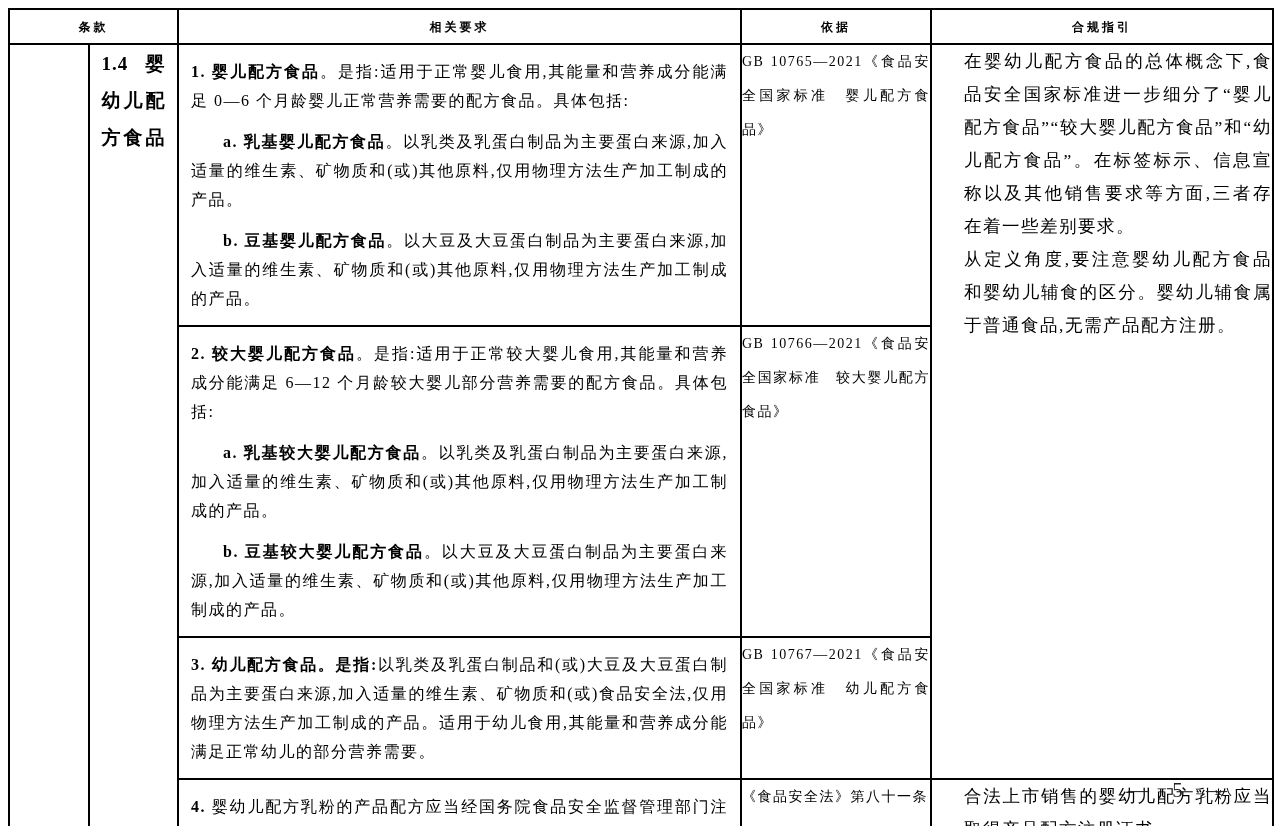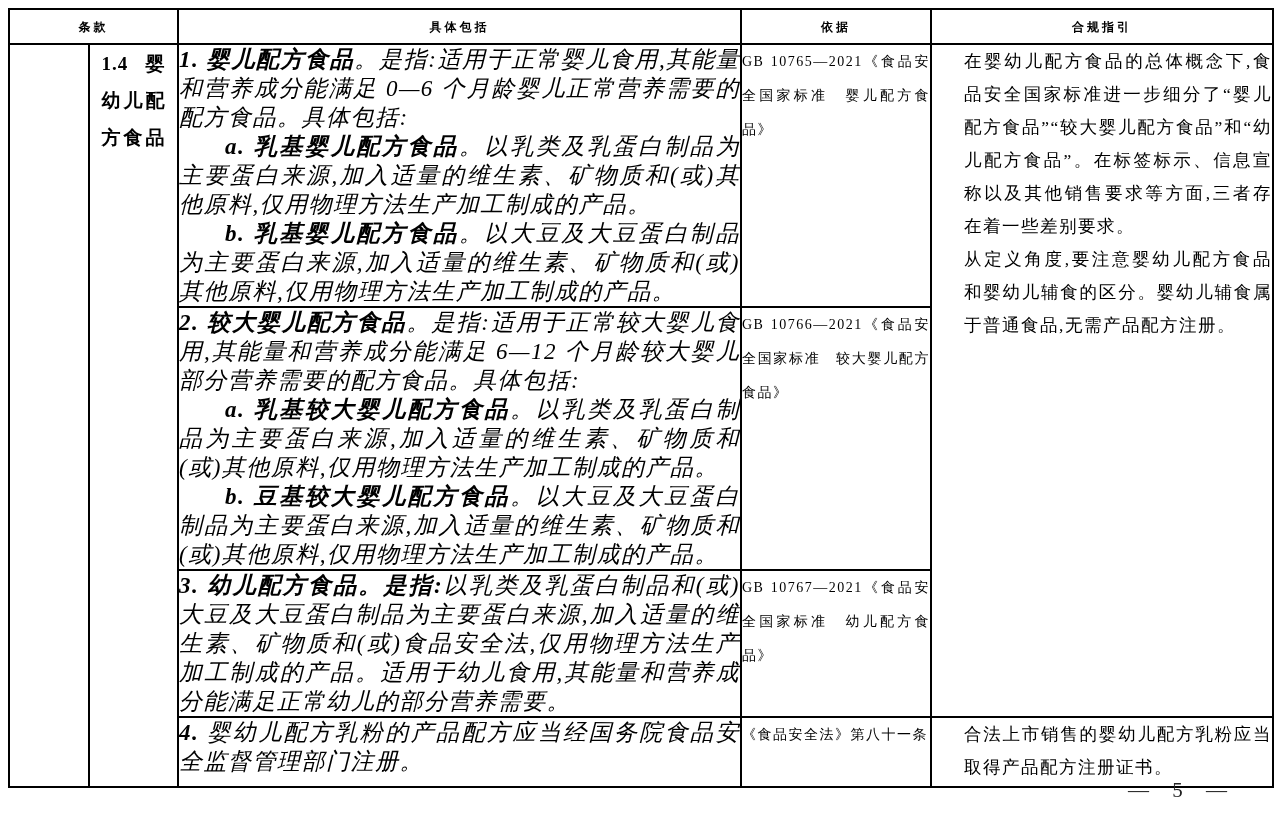--- a/index.html
+++ b/index.html
@@ -27,23 +27,22 @@
   }
   
   td.c-clause{vertical-align:middle;}
   .clause-text{
     width:64px;margin:0 auto;font-weight:bold;font-size:19px;line-height:37px;
     text-align:justify;text-align-last:justify;letter-spacing:1px;
   }
   
   td.c-req{padding:4px 11px 2px 11px;}
   td.c-req p{
-    margin:0;font-size:23px;line-height:29px;letter-spacing:1.5px;
+    margin:12px;font-size:16px;line-height:29px;letter-spacing:1.5px;
     text-align:justify;
-    font-style:italic;
   }
   td.c-req p.sub{text-indent:2em;}
   td.c-req b{letter-spacing:1.5px;}
   
   td.c-basis{
     vertical-align:middle;padding:2px 9px 2px 13px;
     font-size:14px;line-height:34px;letter-spacing:1.5px;text-align:justify;
   }
   
   td.c-guid{
@@ -63,34 +62,34 @@
   <colgroup>
     <col class="c1">
       <col class="c2">
       <col class="c3">
       <col class="c4">
       <col class="c5">
   </colgroup>
   <tbody>
       <tr class="head">
     <th colspan="2">条款</th>
-    <th>具体包括</th>
+    <th>相关要求</th>
     <th>依据</th>
     <th>合规指引</th>
   </tr>
 
   <tr style="height:244px;">
     <td rowspan="4"></td>
     <td rowspan="4" class="c-clause">
       <div class="clause-text">1.4 婴幼儿配方食品</div>
     </td>
     <td class="c-req">
       <p class="main"><b>1. 婴儿配方食品</b><span>。是指:适用于正常婴儿食用,其能量和营养成分能满足 0—6 个月龄婴儿正常营养需要的配方食品。具体包括:</span></p>
       <p class="sub"><b>a. 乳基婴儿配方食品</b><span>。以乳类及乳蛋白制品为主要蛋白来源,加入适量的维生素、矿物质和(或)其他原料,仅用物理方法生产加工制成的产品。</span></p>
-      <p class="sub"><b>b. 乳基婴儿配方食品</b><span>。以大豆及大豆蛋白制品为主要蛋白来源,加入适量的维生素、矿物质和(或)其他原料,仅用物理方法生产加工制成的产品。</span></p>
+      <p class="sub"><b>b. 豆基婴儿配方食品</b><span>。以大豆及大豆蛋白制品为主要蛋白来源,加入适量的维生素、矿物质和(或)其他原料,仅用物理方法生产加工制成的产品。</span></p>
     </td>
     <td class="c-basis">GB 10765—2021《食品安全国家标准　婴儿配方食品》</td>
     <td rowspan="3" class="c-guid">
       <p>在婴幼儿配方食品的总体概念下,食品安全国家标准进一步细分了“婴儿配方食品”“较大婴儿配方食品”和“幼儿配方食品”。在标签标示、信息宣称以及其他销售要求等方面,三者存在着一些差别要求。</p>
       <p>从定义角度,要注意婴幼儿配方食品和婴幼儿辅食的区分。婴幼儿辅食属于普通食品,无需产品配方注册。</p>
     </td>
   </tr>
 
   <tr style="height:263px;">
     <td class="c-req">

